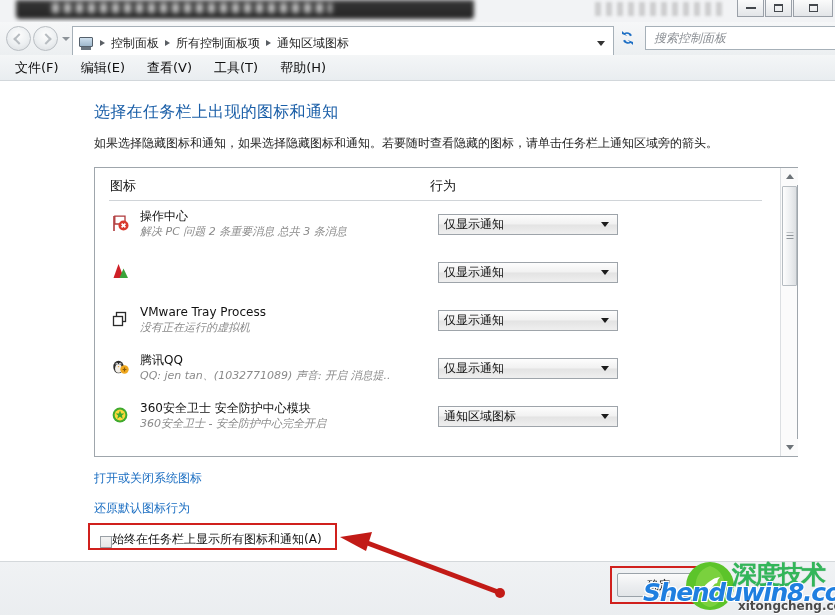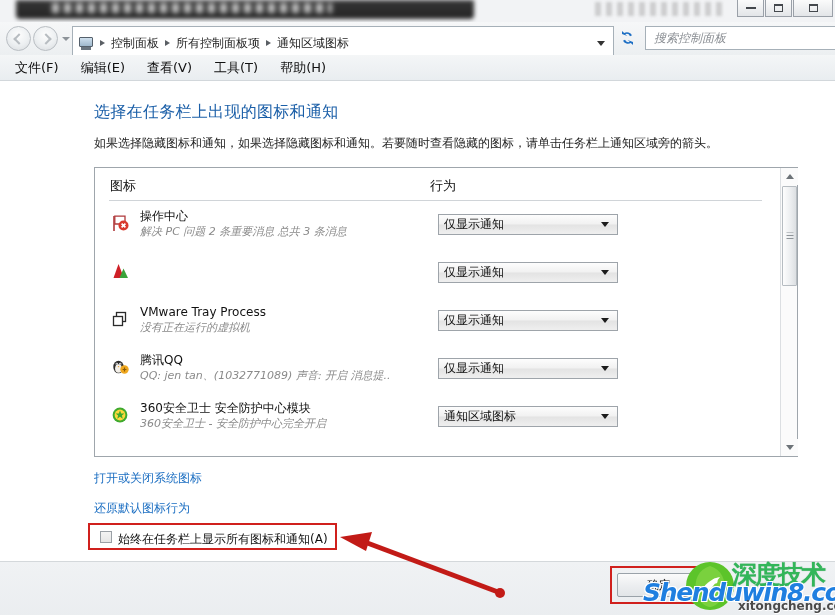--- a/index.html
+++ b/index.html
@@ -246,21 +246,21 @@
   }
 
   
   .link {
     position: absolute; left: 94px; font-size: 12px; color: #1b6ec2; cursor: pointer;
   }
   .link.l1 { top: 389px; }
   .link.l2 { top: 419px; }
   .cb-wrap {
     position: absolute; left: 94px; top: 446px;
-    display: flex; align-items: flex-start; gap: 6px;
+    display: flex; align-items: flex-end; 
     padding: 4px 6px;
   }
   .cb-box {
     width: 12px; height: 12px;
     background: linear-gradient(to bottom,#f3f3f3,#e6e6e6);
     border: 1px solid #9aa0a6;
     flex: none;
   }
   .cb-label { font-size: 12px; color: #111; white-space: nowrap; }
   .redbox {

